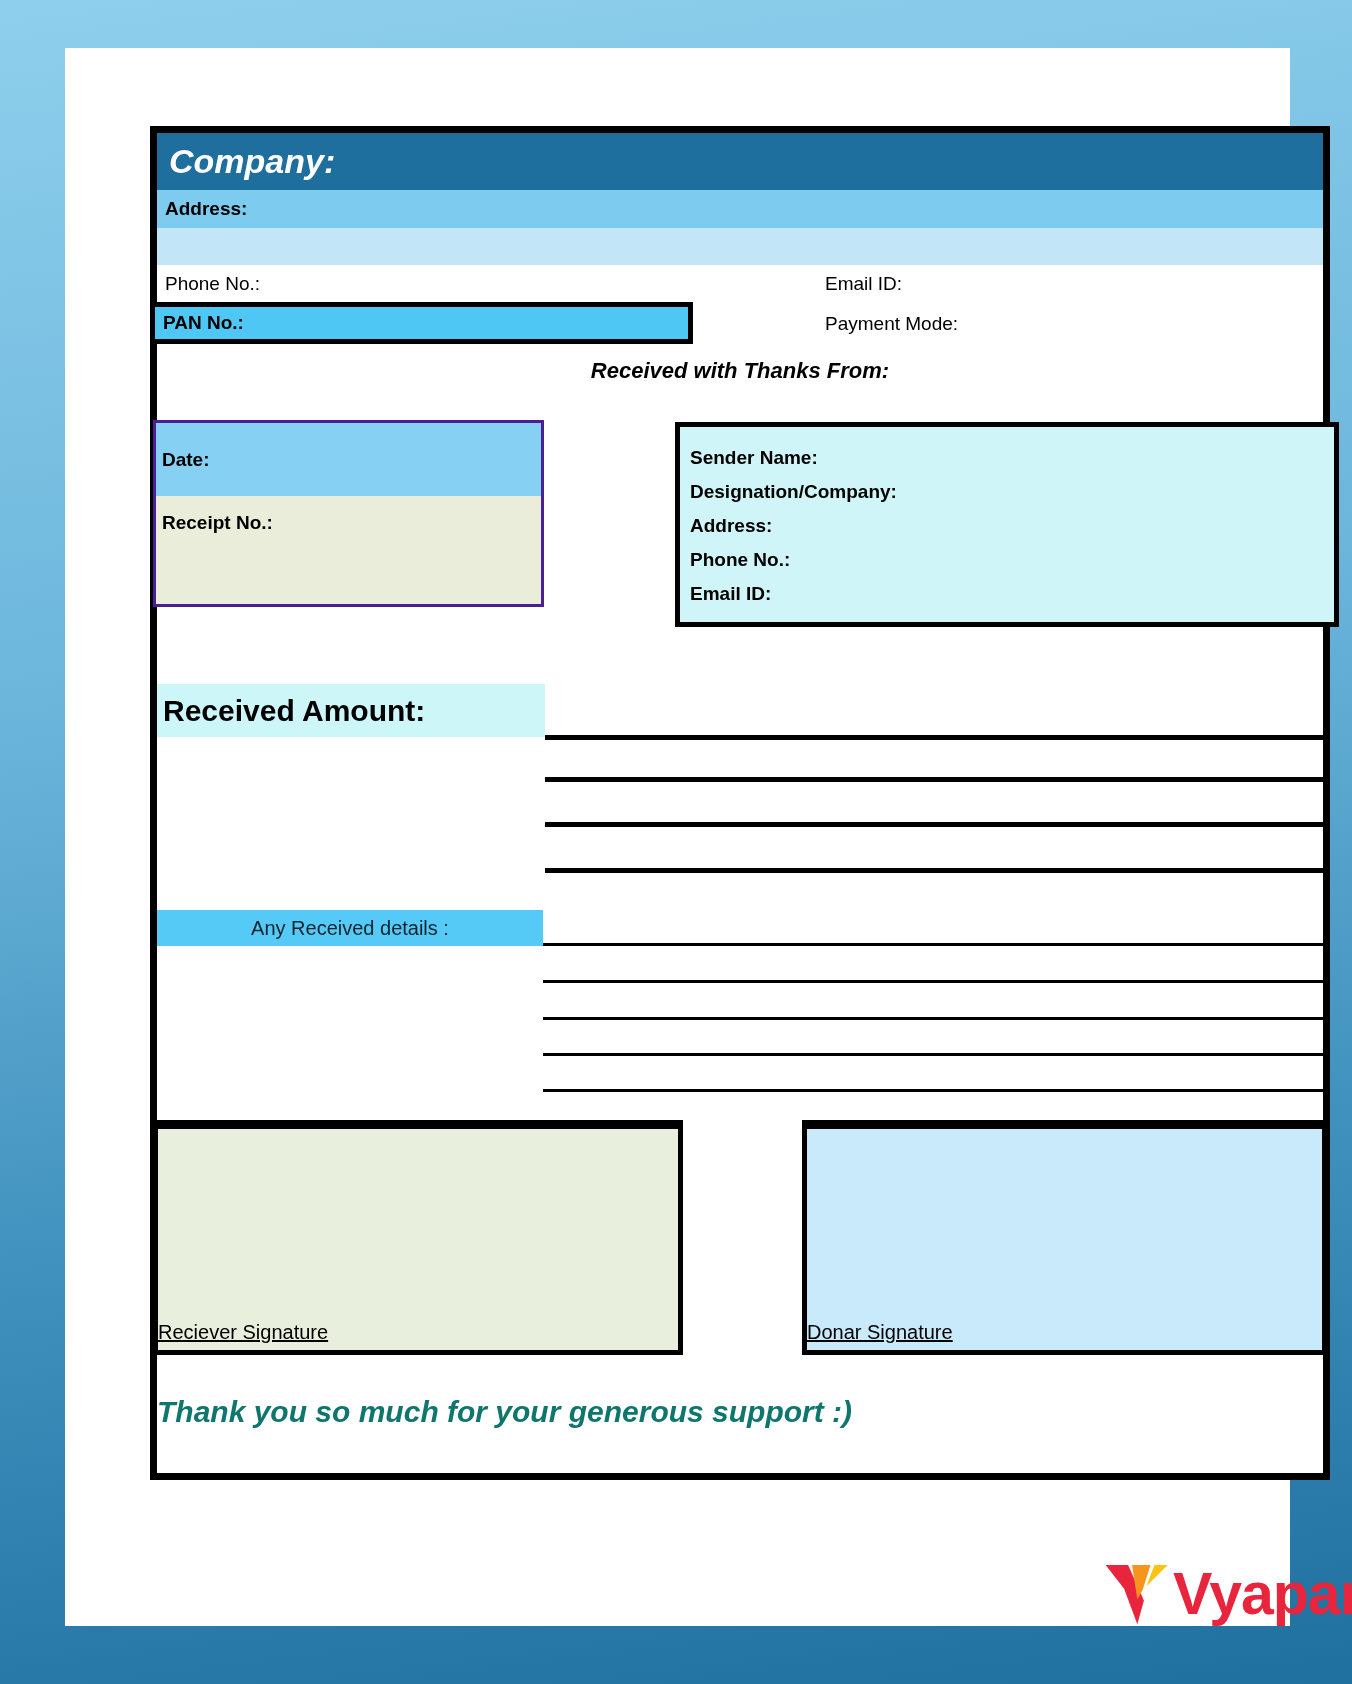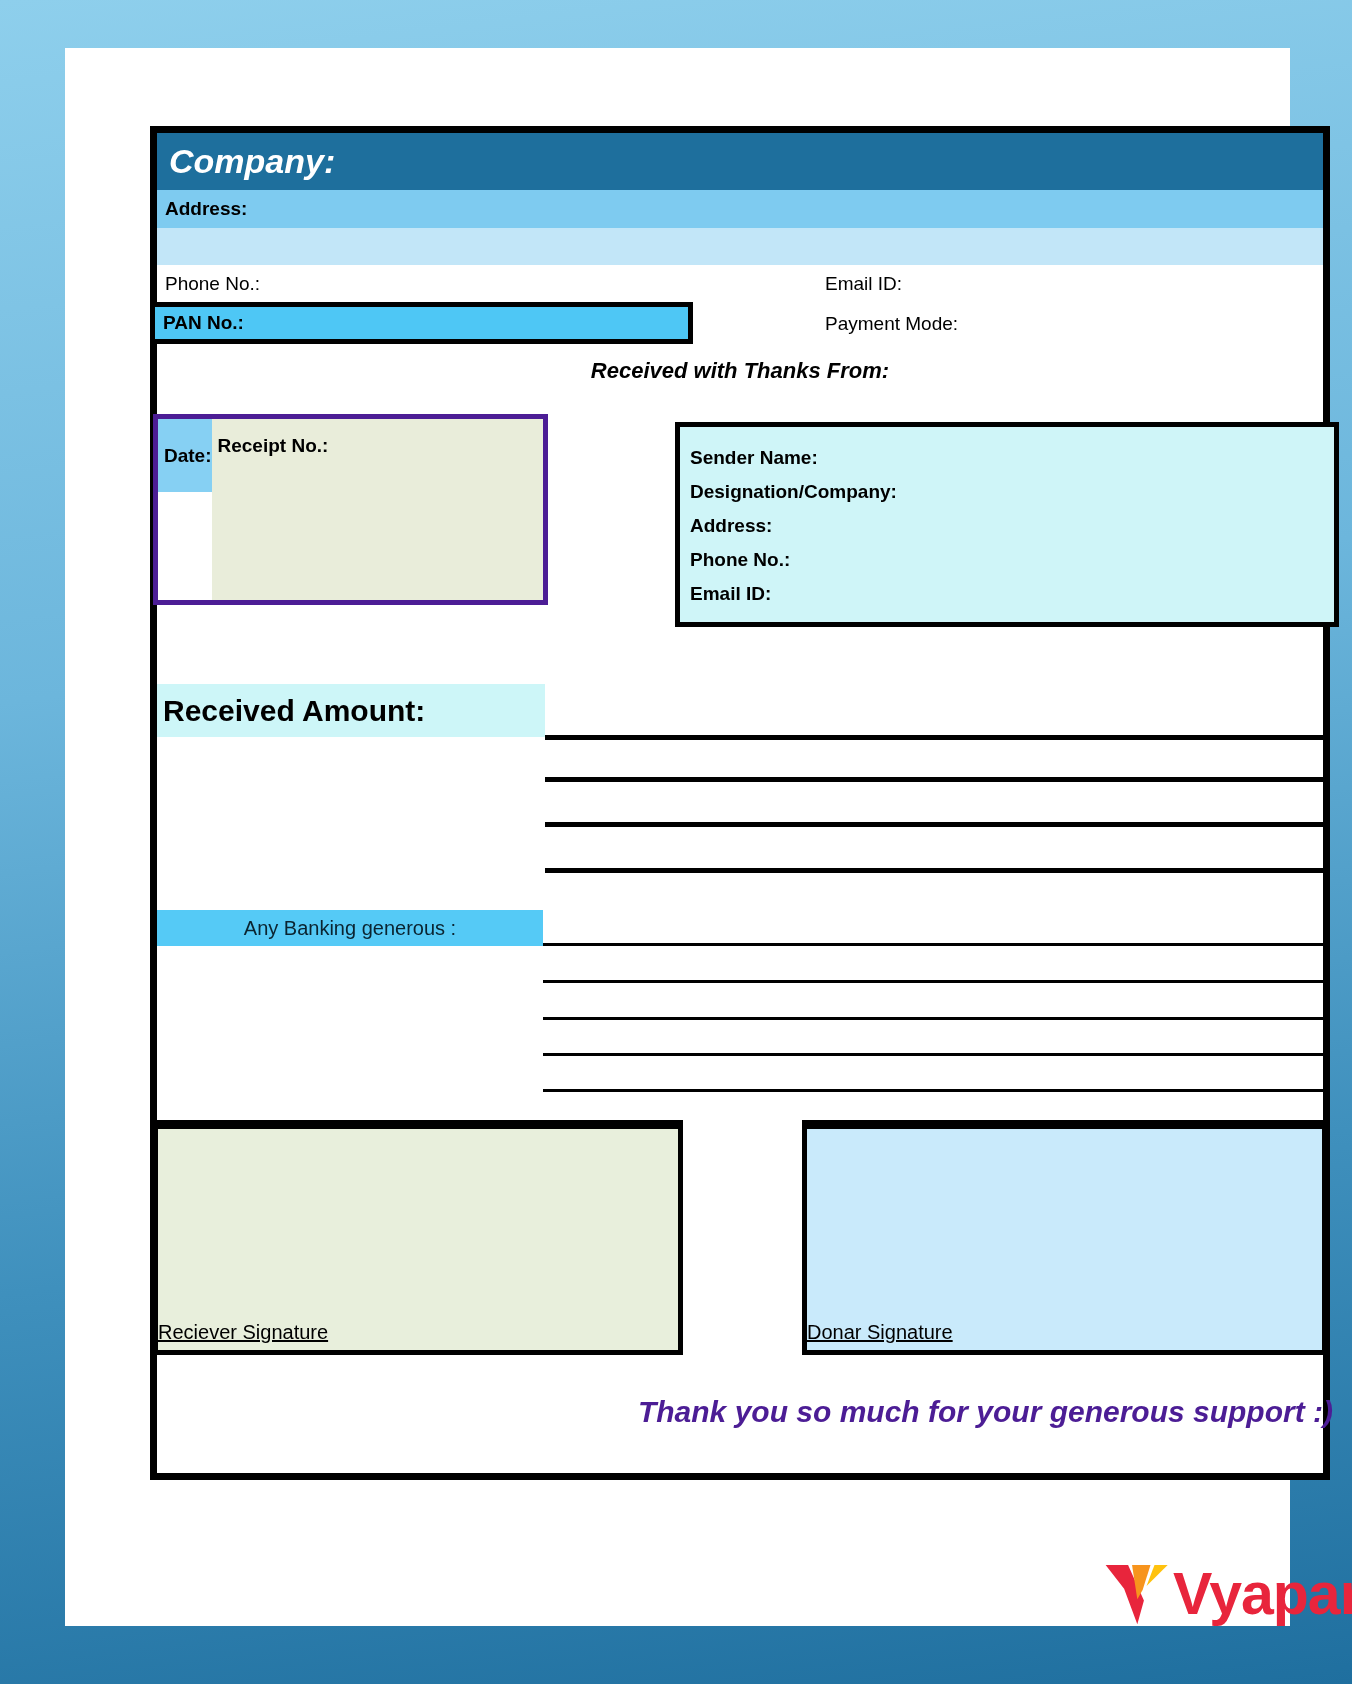--- a/index.html
+++ b/index.html
@@ -21,22 +21,22 @@
   .row-phone .phone{position:absolute;left:8px;top:0;line-height:38px;}
   .row-phone .email{position:absolute;left:668px;top:0;line-height:38px;}
   .pan-box{position:absolute;left:-7px;top:169px;width:525px;height:32px;border:5px solid #000;
     background:#4ec7f5;font-size:19px;font-weight:700;line-height:32px;padding-left:8px;}
   .payment-mode{position:absolute;left:668px;top:170px;height:42px;line-height:42px;font-size:19px;color:#000;}
 
   .section-heading{position:absolute;left:0;top:225px;width:100%;text-align:center;
     font-size:22px;font-weight:700;font-style:italic;color:#000;}
 
   
-  .date-box{position:absolute;left:-4px;top:281px;width:385px;height:181px;border:5px solid #4c1d95;
-    display:flex;flex-direction:row;}
+  .date-box{position:absolute;left:-4px;top:287px;width:385px;height:181px;border:3px solid #4c1d95;
+    display:flex;flex-direction:column;}
   .date-part{height:73px;background:#86d0f3;display:flex;align-items:center;
     font-size:19px;font-weight:700;padding-left:6px;}
   .receipt-part{flex:1;background:#e9edda;font-size:19px;font-weight:700;
     padding:16px 0 0 6px;box-sizing:border-box;}
 
   
   .sender-box{position:absolute;left:518px;top:289px;width:644px;height:181px;border:5px solid #000;
     background:#cff5f8;padding:14px 0 0 10px;box-sizing:content-box;}
   .sender-box .line{font-size:19px;font-weight:700;line-height:34px;color:#000;}
 
@@ -51,22 +51,22 @@
     font-size:20px;font-weight:400;line-height:36px;text-align:center;color:#0b2430;}
   .rule-thin{position:absolute;left:386px;width:780px;height:3px;background:#000;}
   .rn1{top:810px;} .rn2{top:847px;} .rn3{top:884px;} .rn4{top:920px;} .rn5{top:956px;}
 
   
   .sig-box{position:absolute;top:987px;height:221px;border:5px solid #000;border-top-width:9px;}
   .sig-left{left:-4px;width:520px;background:#e8efdc;}
   .sig-right{left:645px;width:515px;background:#c9eafb;}
   .sig-label{position:absolute;bottom:6px;left:0;width:100%;font-size:20px;color:#000;text-decoration:underline;}
 
-  .thank-you{position:absolute;left:0;top:1262px;width:100%;text-align:right;
-    font-size:30px;font-weight:700;font-style:italic;color:#4c1d95;padding-left:10px;}
+  .thank-you{position:absolute;left:0;top:1262px;width:100%;text-align:left;
+    font-size:30px;font-weight:700;font-style:italic;color:#0f766e;}
 
   
   .brand{position:absolute;left:1036px;top:1512px;display:flex;align-items:center;}
   .brand-text{font-size:59px;font-weight:700;color:#e8253c;letter-spacing:-1px;margin-left:2px;}
 </style>
 </head>
 <body>
 
 <div class="canvas">
   <div class="page">
@@ -113,21 +113,21 @@
         <div class="line">Email ID:</div>
       </div>
 
       <div class="amount-label">Received Amount:</div>
 
       <div class="rule-thick rt1"></div>
       <div class="rule-thick rt2"></div>
       <div class="rule-thick rt3"></div>
       <div class="rule-thick rt4"></div>
 
-      <div class="banking-label">Any Banking generous :</div>
+      <div class="banking-label">Any Received details :</div>
 
       <div class="rule-thin rn1"></div>
       <div class="rule-thin rn2"></div>
       <div class="rule-thin rn3"></div>
       <div class="rule-thin rn4"></div>
       <div class="rule-thin rn5"></div>
 
       <div class="sig-box sig-left">
         <div class="sig-label">Reciever Signature</div>
       </div>

